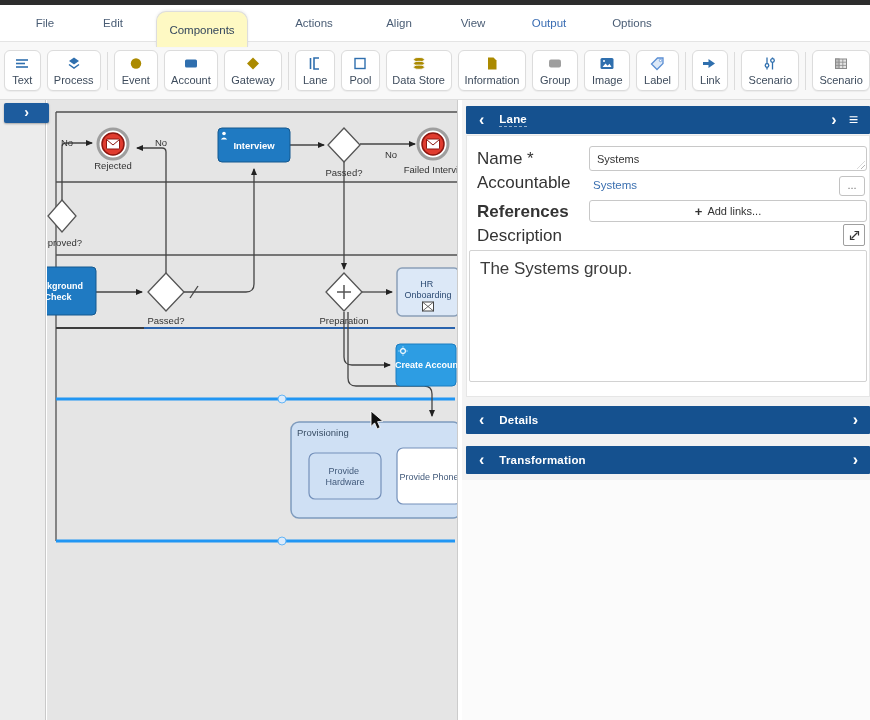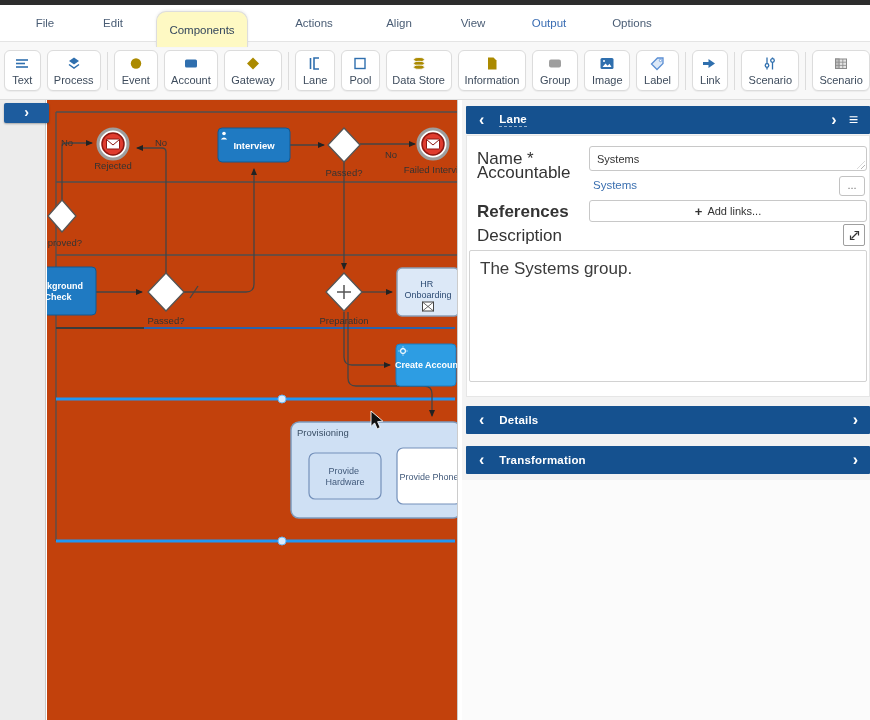--- a/index.html
+++ b/index.html
@@ -31,21 +31,21 @@
   .tb-btn .lbl { font-size:11px; color:#3e4c5d; white-space:nowrap; line-height:1.1; }
   .tb-btn svg { display:block; }
   .tb-sep { width:1px; height:38px; background:#dcdcdc; flex:0 0 1px; }
   
   .left-strip { position:absolute; left:0; top:100px; width:46px; height:620px;
     background:#ececec; border-right:1px solid #c9c9c9; }
   .expander { position:absolute; left:4px; top:103px; width:45px; height:20px; background:#1d5c9e;
     border-radius:2px; color:#fff; display:flex; align-items:center; justify-content:center;
     font-size:14px; font-weight:bold; cursor:pointer; box-shadow:0 1px 2px rgba(0,0,0,.3); z-index:6;
     line-height:1; padding-bottom:2px; }
-  .canvas { position:absolute; left:47px; top:100px; width:411px; height:620px; background:#c2410c;
+  .canvas { position:absolute; left:47px; top:100px; width:411px; height:620px; background:#e5e5e5;
     border-right:1px solid #cccccc; overflow:hidden; }
   .canvas svg { position:absolute; left:0; top:0; }
   
   .panel { position:absolute; left:462px; top:100px; width:408px; height:620px; background:#f3f3f3; }
   .panel-rest { position:absolute; left:0; top:380px; width:408px; height:240px; background:#fbfbfb; }
   .blue-bar { position:absolute; height:28px; background:#15518f; color:#fff;
     display:flex; align-items:center; border-radius:1px; cursor:pointer; }
   .bar-lane { left:4px; top:6px; width:404px; }
   .bar-details { left:4px; top:306px; width:404px; }
   .bar-transform { left:4px; top:346px; width:404px; }
@@ -377,21 +377,21 @@
     </span>
   </div>
 
   <div class="fields">
     <div class="f-label" style="top:13px;">Name *</div>
     <div class="name-wrap">
       <input type="text" value="Systems" style="">
       <span class="grip"></span>
     </div>
 
-    <div class="f-label" style="top:27px;">Accountable</div>
+    <div class="f-label" style="top:37px;">Accountable</div>
     <div class="acct-link">Systems</div>
     <div class="dots-btn">...</div>
 
     <div class="f-label" style="top:66px;font-weight:bold;">References</div>
     <div class="addlinks-btn">
       <span class="plus">+</span>
       <span>Add links...</span>
     </div>
 
     <div class="f-label" style="top:90px;">Description</div>

